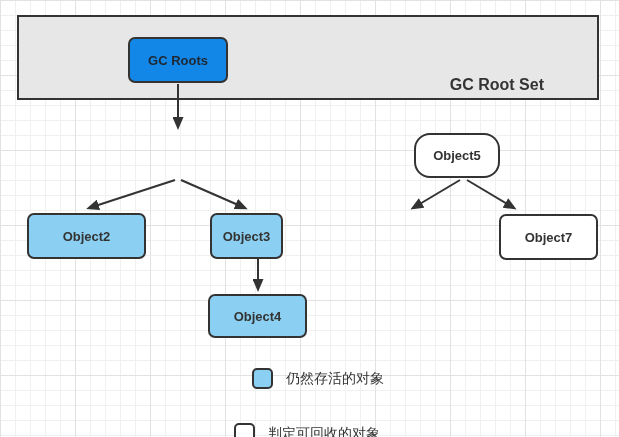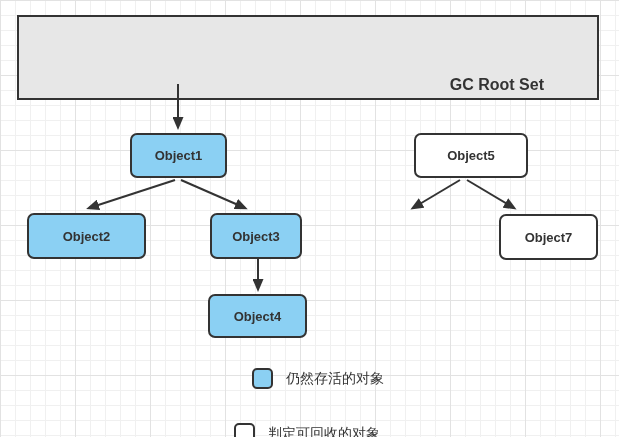--- a/index.html
+++ b/index.html
@@ -73,38 +73,38 @@
       </marker>
     </defs>
     <line x1="178" y1="84" x2="178" y2="127" stroke="#333333" stroke-width="2" marker-end="url(#arrow)"></line>
     <line x1="175" y1="180" x2="89" y2="208" stroke="#333333" stroke-width="2" marker-end="url(#arrow)"></line>
     <line x1="181" y1="180" x2="245" y2="208" stroke="#333333" stroke-width="2" marker-end="url(#arrow)"></line>
     <line x1="258" y1="259" x2="258" y2="289" stroke="#333333" stroke-width="2" marker-end="url(#arrow)"></line>
     <line x1="460" y1="180" x2="413" y2="208" stroke="#333333" stroke-width="2" marker-end="url(#arrow)"></line>
     <line x1="467" y1="180" x2="514" y2="208" stroke="#333333" stroke-width="2" marker-end="url(#arrow)"></line>
   </svg>
 
+  <div class="node root" style="left:128px;top:37px;width:100px;height:46px;">
+    <span>GC Roots</span>
+  </div>
 
-  <div class="node alive" style="left:130px;top:133px;width:97px;height:45px;">
-    <span>Object1</span>
-  </div>
 
   <div class="node alive" style="left:27px;top:213px;width:119px;height:46px;">
     <span>Object2</span>
   </div>
 
-  <div class="node alive" style="left:210px;top:213px;width:92px;height:46px;">
+  <div class="node alive" style="left:210px;top:213px;width:73px;height:46px;">
     <span>Object3</span>
   </div>
 
   <div class="node alive" style="left:208px;top:294px;width:99px;height:44px;">
     <span>Object4</span>
   </div>
 
-  <div class="node recyclable" style="left:414px;top:133px;width:114px;height:45px;">
+  <div class="node recyclable" style="left:414px;top:133px;width:86px;height:45px;border-radius:16px;">
     <span>Object5</span>
   </div>
 
 
   <div class="node recyclable" style="left:478px;top:214px;width:99px;height:46px;margin-left:21px;">
     <span>Object7</span>
   </div>
 
   <div class="legend-row row1">
     <span class="swatch alive"></span>

